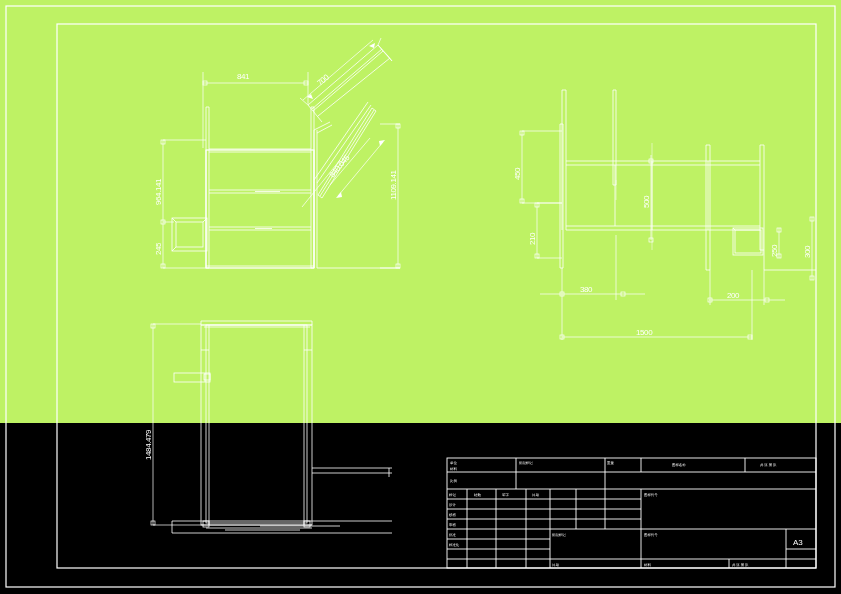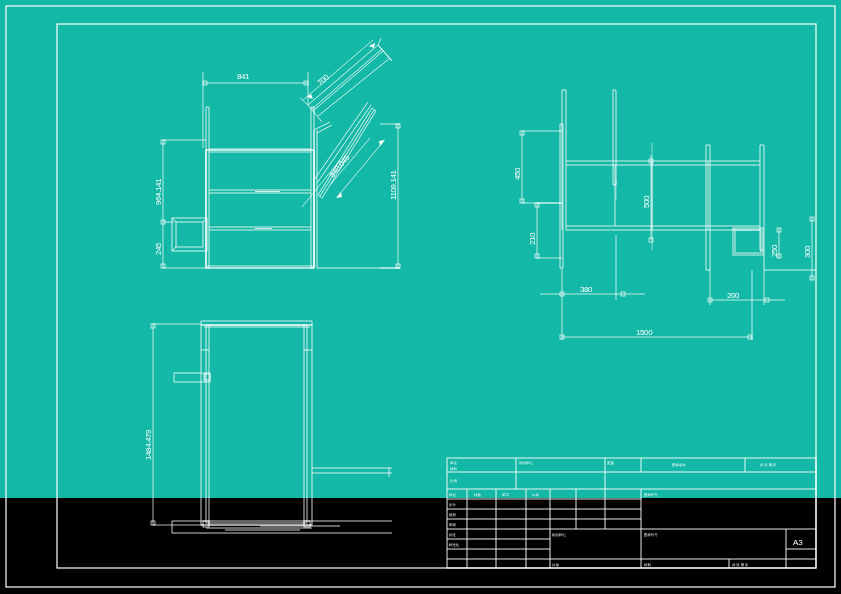--- a/index.html
+++ b/index.html
@@ -1,18 +1,18 @@
 <!DOCTYPE html>
 <html><head>
 <meta charset="utf-8">
 <style>
   html,body{margin:0;padding:0;background:#000;}
   body{width:841px;height:594px;overflow:hidden;
        font-family:"Liberation Sans",sans-serif;}
-  #sheet{position:relative;width:841px;height:498px;background:#14b8a6;}
+  #sheet{position:relative;width:841px;height:423px;background:#bef264;}
   svg{display:block;}
   .dimtxt{fill:#ffffff;font-family:"Liberation Sans",sans-serif;font-size:8px;letter-spacing:-0.4px;}
   .tbtxt{fill:#ffffff;font-family:"Liberation Sans",sans-serif;font-size:3.4px;}
   .a3{fill:#ffffff;font-family:"Liberation Sans",sans-serif;font-size:8px;}
 </style>
 </head>
 <body>
 
 <div id="sheet">
 <svg width="841" height="594" viewBox="0 0 841 594">

